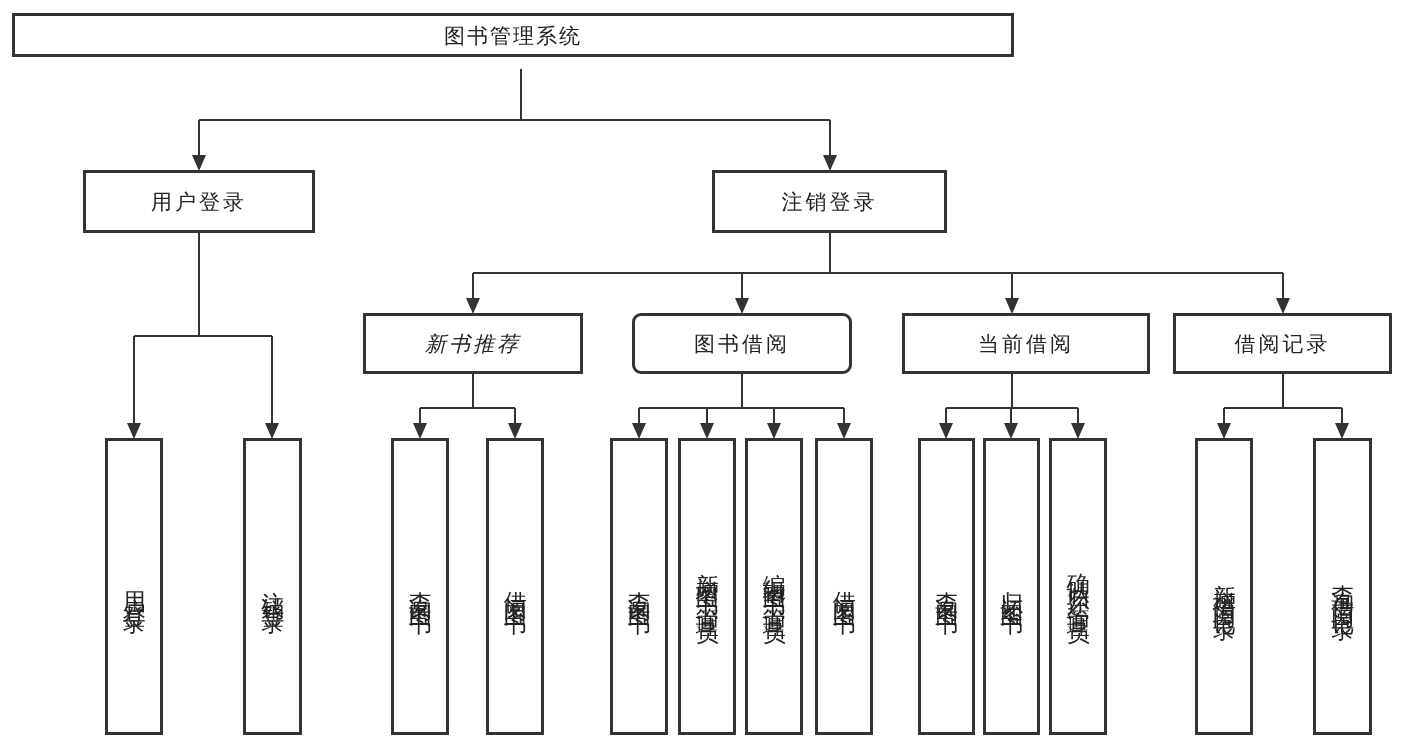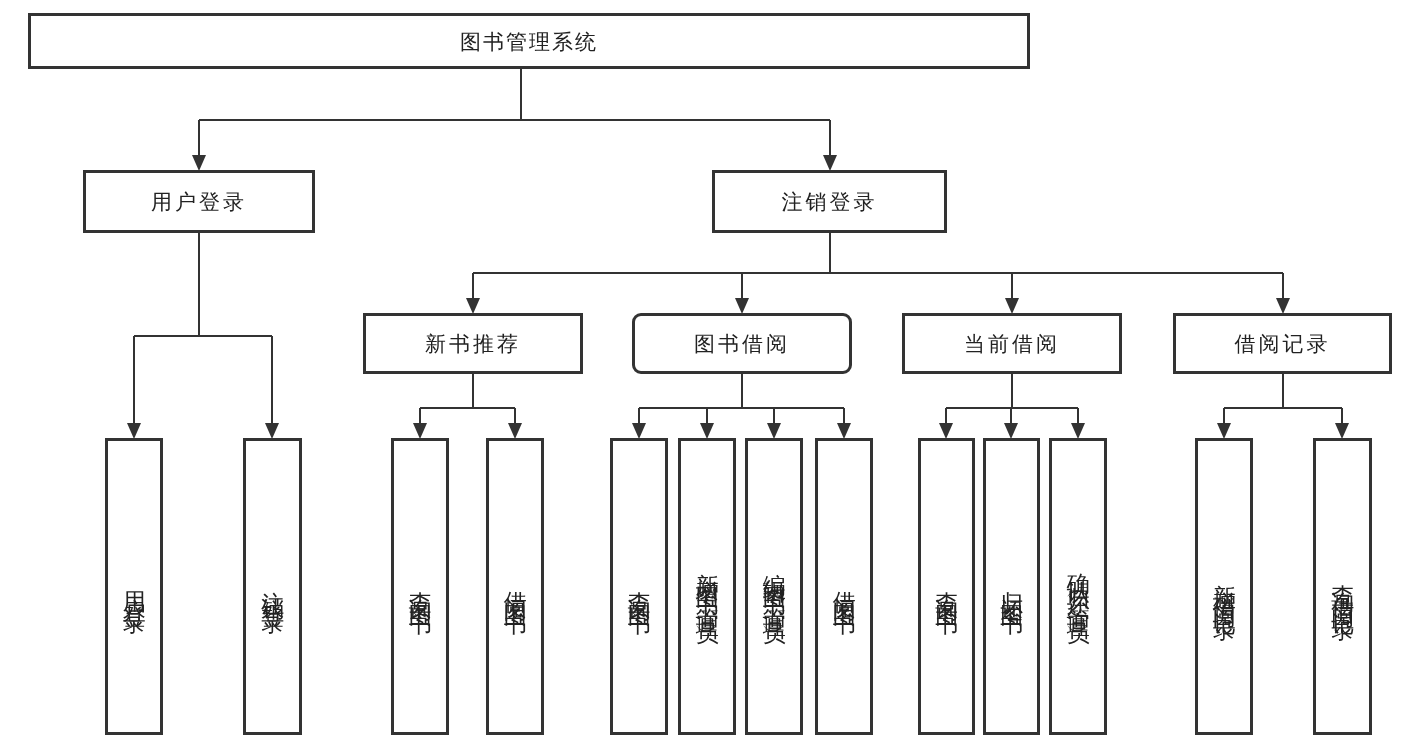--- a/index.html
+++ b/index.html
@@ -74,38 +74,38 @@
       <polygon points="767,423 781,423 774,439"></polygon>
       <polygon points="837,423 851,423 844,439"></polygon>
       <polygon points="939,423 953,423 946,439"></polygon>
       <polygon points="1004,423 1018,423 1011,439"></polygon>
       <polygon points="1071,423 1085,423 1078,439"></polygon>
       <polygon points="1217,423 1231,423 1224,439"></polygon>
       <polygon points="1335,423 1349,423 1342,439"></polygon>
     </g>
   </svg>
 
-  <div class="box root" style="left:28px;top:13px;width:1002px;height:56px;">
+  <div class="box root" style="left:12px;top:13px;width:1002px;height:44px;">
     <span class="hlabel">图书管理系统</span>
   </div>
 
   <div class="box" style="left:83px;top:170px;width:232px;height:63px;">
     <span class="hlabel">用户登录</span>
   </div>
   <div class="box" style="left:712px;top:170px;width:235px;height:63px;">
     <span class="hlabel">注销登录</span>
   </div>
 
-  <div class="box" style="left:363px;top:313px;width:220px;height:61px;">
+  <div class="box" style="left:363px;top:313px;width:220px;height:61px;font-style:italic;">
     <span class="hlabel">新书推荐</span>
   </div>
   <div class="box" style="left:632px;top:313px;width:220px;height:61px;border-radius:9px;">
     <span class="hlabel">图书借阅</span>
   </div>
-  <div class="box" style="left:902px;top:313px;width:220px;height:61px;">
+  <div class="box" style="left:902px;top:313px;width:248px;height:61px;">
     <span class="hlabel">当前借阅</span>
   </div>
   <div class="box" style="left:1173px;top:313px;width:219px;height:61px;">
     <span class="hlabel">借阅记录</span>
   </div>
 
   <div class="box leaf" style="left:105px;top:438px;width:58px;height:297px;">
     <span class="vlabel">用户登录</span>
   </div>
   <div class="box leaf" style="left:243px;top:438px;width:59px;height:297px;">

